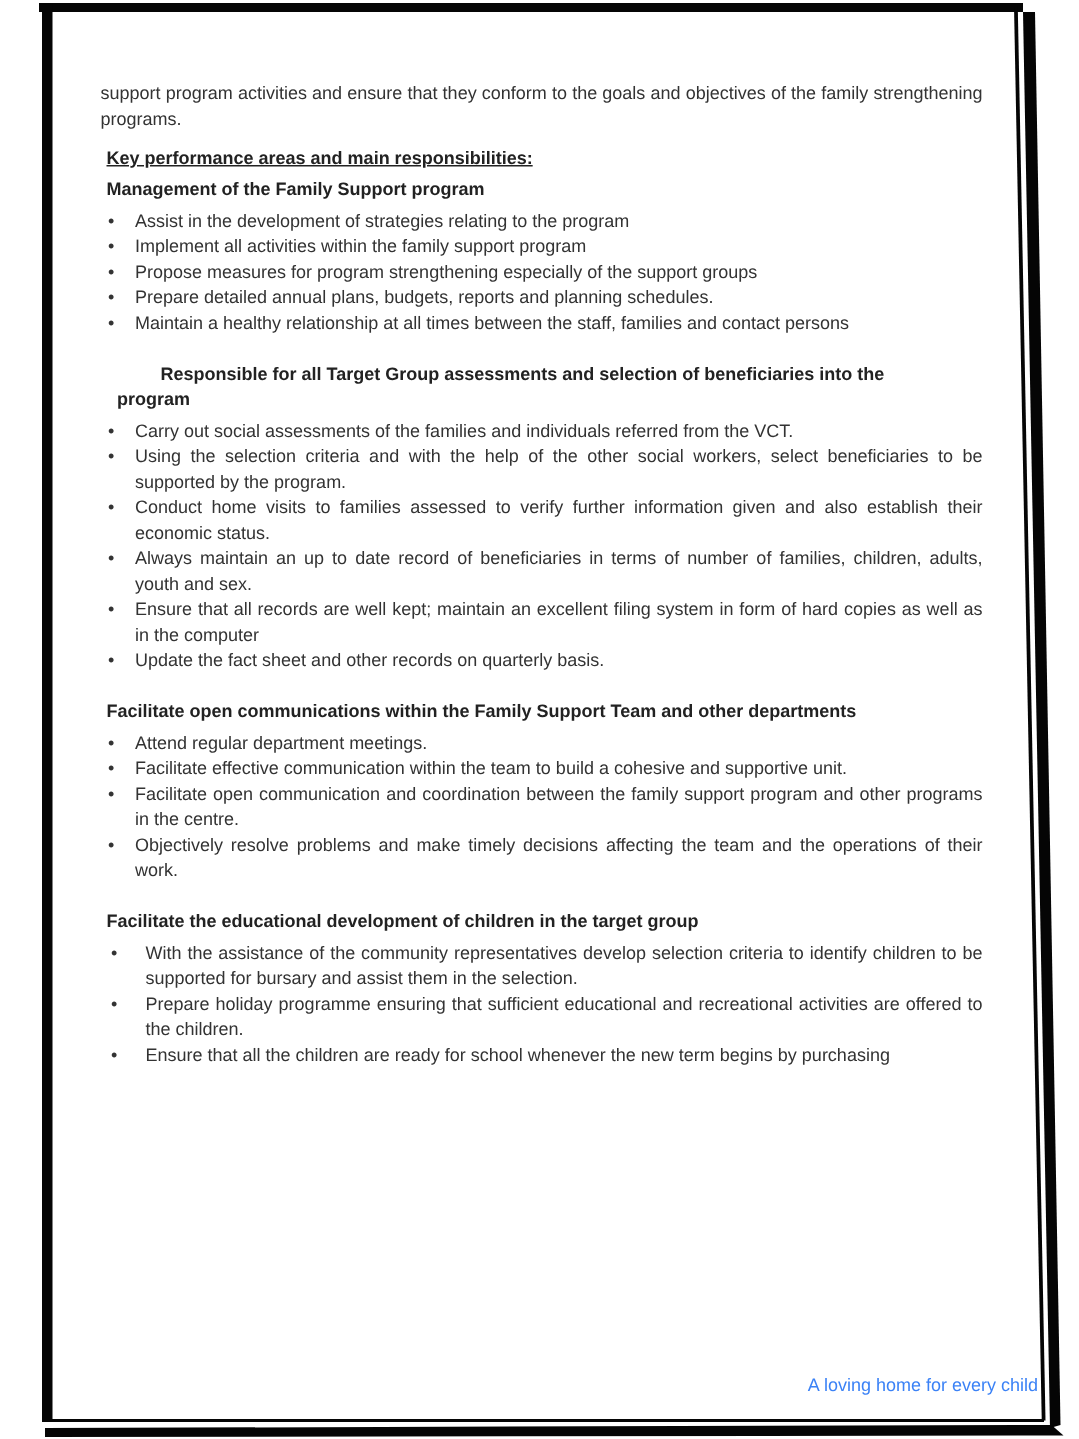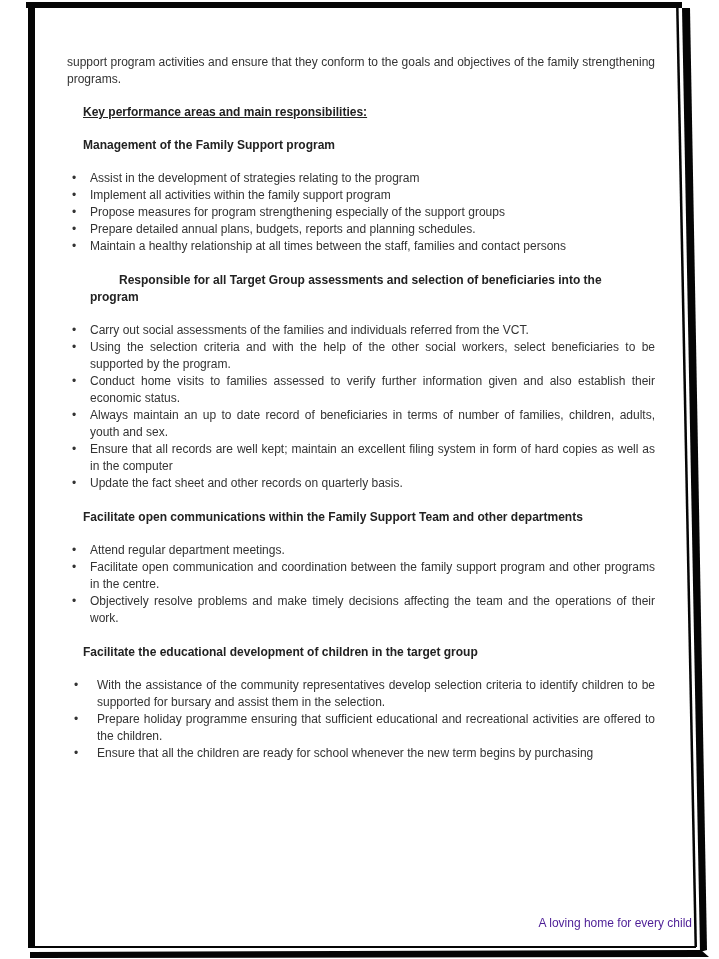--- a/index.html
+++ b/index.html
@@ -32,21 +32,21 @@
     line-height: 17px;
   }
   .intro {
     margin: 0;
     text-align: justify;
   }
   .section { margin: 0; }
   .sec-1 { margin-top: 9px; }
   .sec-2, .sec-3, .sec-4 { margin-top: 17px; }
   .heading {
-    margin: 16px;
+    margin: 4px;
     font-size: 12px;
     line-height: 17px;
     font-weight: bold;
     color: #222222;
   }
   .heading.underlined { text-decoration: underline; }
   .heading-line2 { margin-left: 7px; }
   ul.bullets {
     list-style: none;
     margin: 0;
@@ -119,29 +119,30 @@
       <li>Always maintain an up to date record of beneficiaries in terms of number of families, children, adults, youth and sex.</li>
       <li>Ensure that all records are well kept; maintain an excellent filing system in form of hard copies as well as in the computer</li>
       <li>Update the fact sheet and other records on quarterly basis.</li>
     </ul>
   </section>
 
   <section class="section sec-3">
     <h3 class="heading">Facilitate open communications within the Family Support Team and other departments</h3>
     <ul class="bullets">
       <li>Attend regular department meetings.</li>
+      <li>Facilitate effective communication within the team to build a cohesive and supportive unit.</li>
       <li>Facilitate open communication and coordination between the family support program and other programs in the centre.</li>
       <li>Objectively resolve problems and make timely decisions affecting the team and the operations of their work.</li>
     </ul>
   </section>
 
   <section class="section sec-4">
     <h3 class="heading">Facilitate the educational development of children in the target group</h3>
     <ul class="bullets">
       <li>With the assistance of the community representatives develop selection criteria to identify children to be supported for bursary and assist them in the selection.</li>
       <li>Prepare holiday programme ensuring that sufficient educational and recreational activities are offered to the children.</li>
       <li>Ensure that all the children are ready for school whenever the new term begins by purchasing</li>
     </ul>
   </section>
 
 </main>
 
-<div class="footer-tagline" style="color: #4c1d95;">A loving home for every child</div>
+<div class="footer-tagline" style="color: #3b82f6;">A loving home for every child</div>
 
 </body></html>

